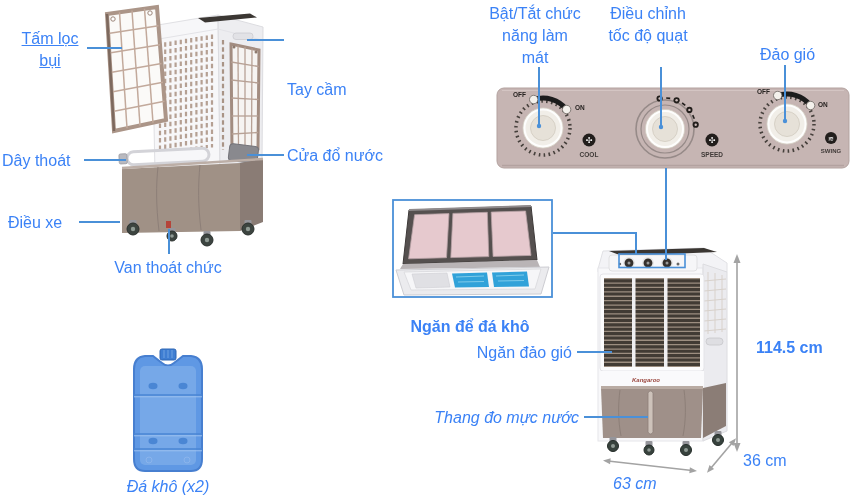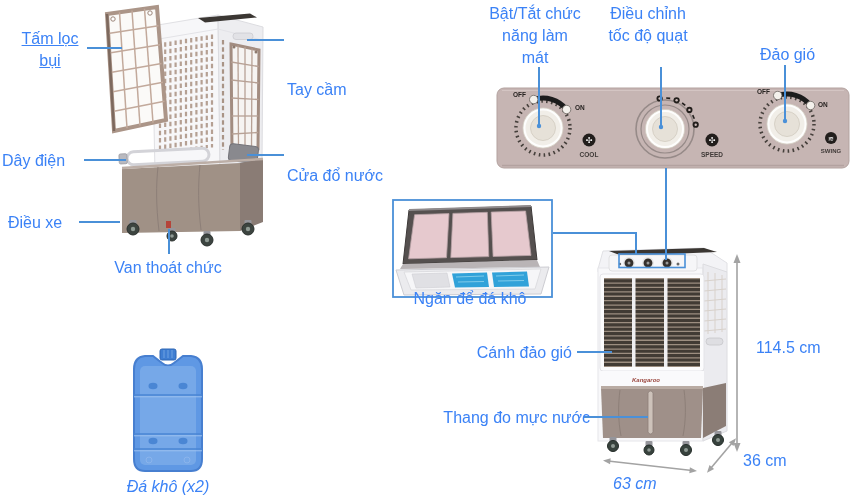--- a/index.html
+++ b/index.html
@@ -328,31 +328,31 @@
     <polygon points="603,460.4 610.1,464.2 610.7,458.3" stroke="none"></polygon>
     <polygon points="697,471.1 689.3,473.2 689.9,467.3" stroke="none"></polygon>
     <line x1="711" y1="468" x2="732" y2="443"></line>
     <polygon points="707,472.7 714.1,468.9 709.5,465.1" stroke="none"></polygon>
     <polygon points="736,438.3 733.5,446 728.9,442.2" stroke="none"></polygon>
   </g>
 </svg>
 
   <div class="callout c-center" style="left:20px;top:28px;width:60px;text-decoration:underline;">Tấm lọc bụi</div>
   <div class="callout nowrap" style="left:287px;top:31px;margin-top:48px;">Tay cầm</div>
-  <div class="callout nowrap" style="left:2px;top:150px;">Dây điện</div>
-  <div class="callout nowrap" style="left:287px;top:145px;margin-top:20px;">Cửa đổ nước</div>
+  <div class="callout nowrap" style="left:2px;top:150px;">Dây thoát</div>
+  <div class="callout nowrap" style="left:287px;top:145px;">Cửa đổ nước</div>
   <div class="callout nowrap" style="left:8px;top:212px;">Điều xe</div>
   <div class="callout c-center" style="left:98px;top:257px;width:140px;">Van thoát chức</div>
 
   <div class="callout c-center" style="left:488px;top:3px;width:94px;">Bật/Tắt chức năng làm mát</div>
   <div class="callout c-center" style="left:603px;top:3px;width:90px;text-align:center;">Điều chỉnh tốc độ quạt</div>
   <div class="callout c-center nowrap" style="left:750px;top:44px;width:75px;">Đảo gió</div>
 
-  <div class="callout c-center" style="left:400px;top:288px;width:140px;">Ngăn để đá khô</div>
-  <div class="callout c-right" style="left:450px;top:342px;width:122px;">Cánh đảo gió</div>
-  <div class="callout c-right" style="left:406px;top:407px;width:184px;">Thang đo mực nước</div>
-
-  <div class="callout nowrap" style="left:756px;top:337px;">114.5 cm</div>
+  <div class="callout c-center" style="left:400px;top:316px;width:140px;font-weight:bold;">Ngăn để đá khô</div>
+  <div class="callout c-right" style="left:450px;top:342px;width:122px;">Ngăn đảo gió</div>
+  <div class="callout c-right" style="left:395px;top:407px;width:184px;font-style:italic;">Thang đo mực nước</div>
+
+  <div class="callout nowrap" style="left:756px;top:337px;font-weight:bold;">114.5 cm</div>
   <div class="callout nowrap" style="left:613px;top:473px;font-style:italic;">63 cm</div>
   <div class="callout nowrap" style="left:743px;top:450px;">36 cm</div>
 
   <div class="callout c-center" style="left:112px;top:476px;width:112px;font-style:italic;">Đá khô (x2)</div>
 </div>
 
 </body></html>

